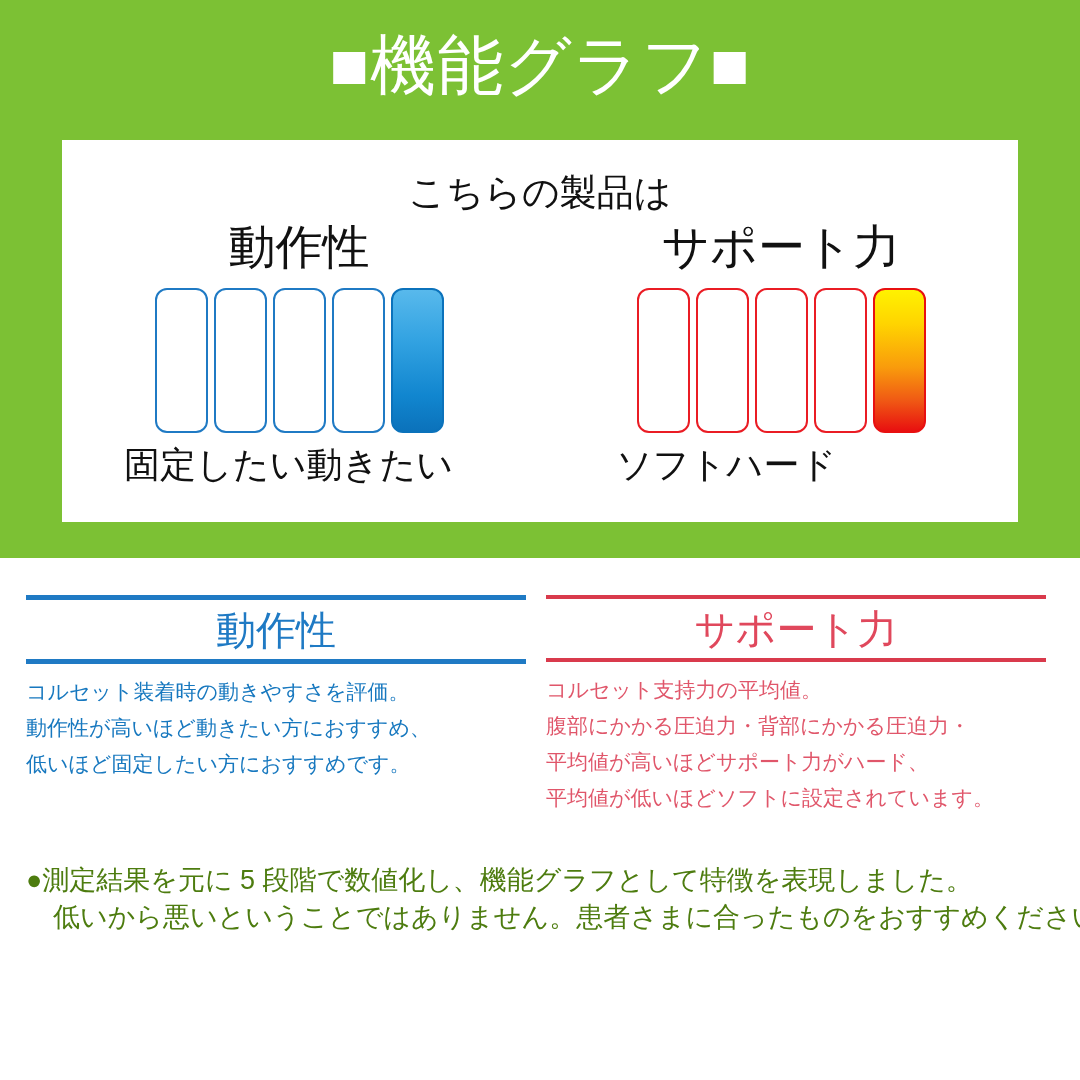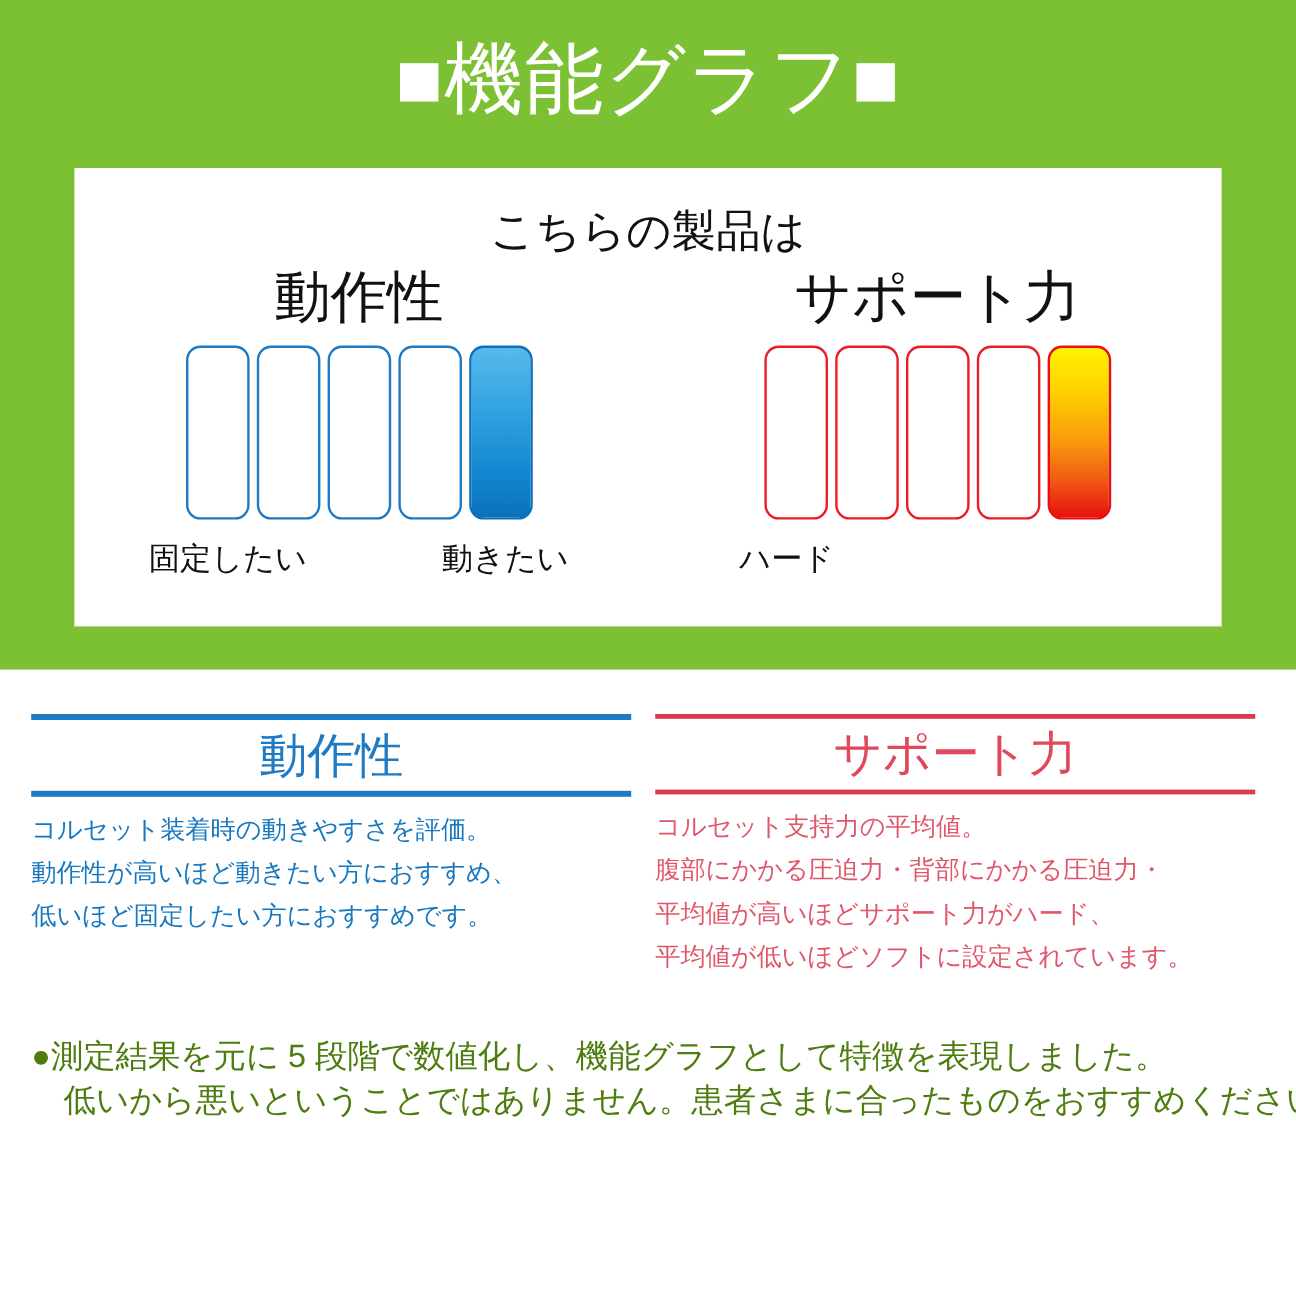--- a/index.html
+++ b/index.html
@@ -107,22 +107,21 @@
     border: 2px solid #ea1c24;
   }
   .bar-red.filled {
     background: linear-gradient(180deg, #fff200 0%, #ffd400 24%, #f99b0c 55%, #f05a14 78%, #e81010 100%);
     border-color: #e81010;
   }
   .bar-labels {
     margin-top: 8px;
     width: 330px;
     display: flex;
-    justify-content: space-between;
-    font-size: 26px;
+    font-size: 36px;
     line-height: 48px;
     color: #111111;
     white-space: nowrap;
   }
   .bar-labels.blue-labels { width: 350px; }
   .bar-labels.red-labels { width: 330px; }
 
   
   .legends {
     position: absolute;
@@ -210,20 +209,21 @@
       <div class="gauge">
         <div class="gauge-title">サポート力</div>
         <div class="bars">
           <div class="bar bar-red"></div>
           <div class="bar bar-red"></div>
           <div class="bar bar-red"></div>
           <div class="bar bar-red"></div>
           <div class="bar bar-red filled"></div>
         </div>
         <div class="bar-labels red-labels">
+          <span>ソフト</span>
           <span>ハード</span>
         </div>
       </div>
 
     </div>
   </div>
 </div>
 
 <div class="legends">
 

